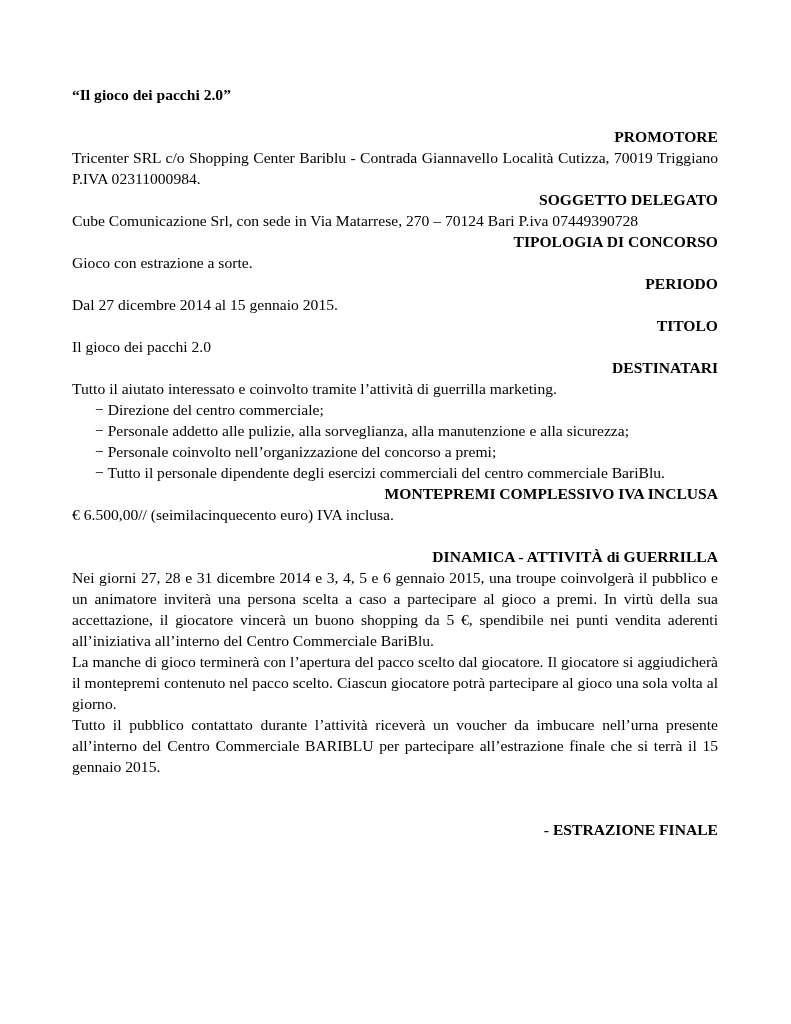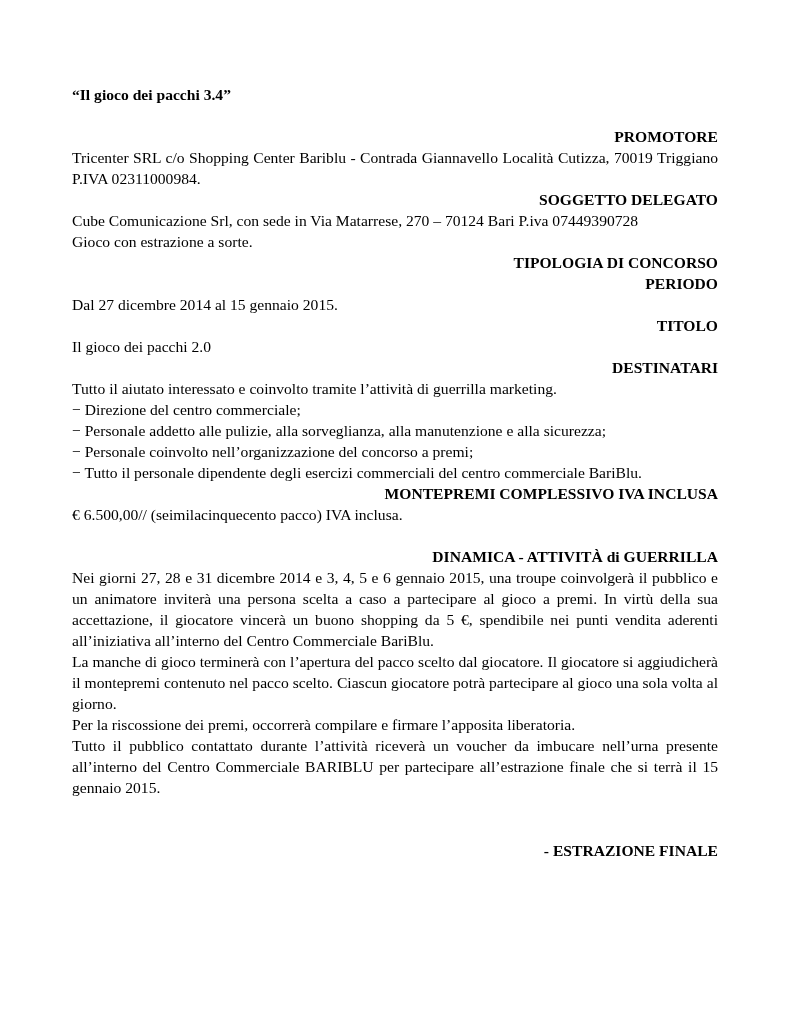--- a/index.html
+++ b/index.html
@@ -30,65 +30,65 @@
   }
   .title {
     font-weight: 700;
     text-align: left;
   }
   .para {
     text-align: justify;
   }
   .list-item {
     text-align: justify;
+    margin-left: 23px;
   }
   .spacer {
     height: 21px;
   }
 </style>
 </head>
 <body>
 
 <div class="page">
 
-  <div class="block title">“Il gioco dei pacchi 3.4”</div>
+  <div class="block title">“Il gioco dei pacchi 2.0”</div>
 
   <div class="spacer"></div>
 
   <div class="block heading">PROMOTORE</div>
   <div class="block para">Tricenter SRL c/o Shopping Center Bariblu - Contrada Giannavello Località Cutizza, 70019 Triggiano P.IVA 02311000984.</div>
 
   <div class="block heading">SOGGETTO DELEGATO</div>
   <div class="block para">Cube Comunicazione Srl, con sede in Via Matarrese, 270 – 70124 Bari P.iva 07449390728</div>
 
+  <div class="block heading">TIPOLOGIA DI CONCORSO</div>
   <div class="block para">Gioco con estrazione a sorte.</div>
-  <div class="block heading">TIPOLOGIA DI CONCORSO</div>
 
   <div class="block heading">PERIODO</div>
   <div class="block para">Dal 27 dicembre 2014 al 15 gennaio 2015.</div>
 
   <div class="block heading">TITOLO</div>
   <div class="block para">Il gioco dei pacchi 2.0</div>
 
   <div class="block heading">DESTINATARI</div>
   <div class="block para">Tutto il aiutato interessato e coinvolto tramite l’attività di guerrilla marketing.</div>
   <div class="block list-item">− Direzione del centro commerciale;</div>
   <div class="block list-item">− Personale addetto alle pulizie, alla sorveglianza, alla manutenzione e alla sicurezza;</div>
   <div class="block list-item">− Personale coinvolto nell’organizzazione del concorso a premi;</div>
   <div class="block list-item">− Tutto il personale dipendente degli esercizi commerciali del centro commerciale BariBlu.</div>
 
   <div class="block heading">MONTEPREMI COMPLESSIVO IVA INCLUSA</div>
-  <div class="block para">€ 6.500,00//  (seimilacinquecento pacco) IVA inclusa.</div>
+  <div class="block para">€ 6.500,00//  (seimilacinquecento euro) IVA inclusa.</div>
 
   <div class="spacer"></div>
 
   <div class="block heading">DINAMICA - ATTIVITÀ di GUERRILLA</div>
   <div class="block para">Nei giorni 27, 28 e 31 dicembre 2014 e 3, 4, 5 e 6 gennaio 2015, una troupe coinvolgerà il pubblico e un animatore inviterà una persona scelta a caso a partecipare al gioco a premi. In virtù della sua accettazione, il giocatore vincerà un buono shopping da 5 €, spendibile nei punti vendita aderenti all’iniziativa all’interno del Centro Commerciale BariBlu.</div>
   <div class="block para">La manche di gioco terminerà con l’apertura del pacco scelto dal giocatore. Il giocatore si aggiudicherà il montepremi contenuto nel pacco scelto. Ciascun giocatore potrà partecipare al gioco una sola volta al giorno.</div>
-  <div class="block para">Per la riscossione dei premi, occorrerà compilare e firmare l’apposita liberatoria.</div>
   <div class="block para">Tutto il pubblico contattato durante l’attività riceverà un voucher da imbucare nell’urna presente all’interno del Centro Commerciale BARIBLU per partecipare all’estrazione finale che si terrà il 15 gennaio 2015.</div>
 
   <div class="spacer"></div>
   <div class="spacer"></div>
 
   <div class="block heading">- ESTRAZIONE FINALE</div>
 
 </div>
 
 </body></html>

